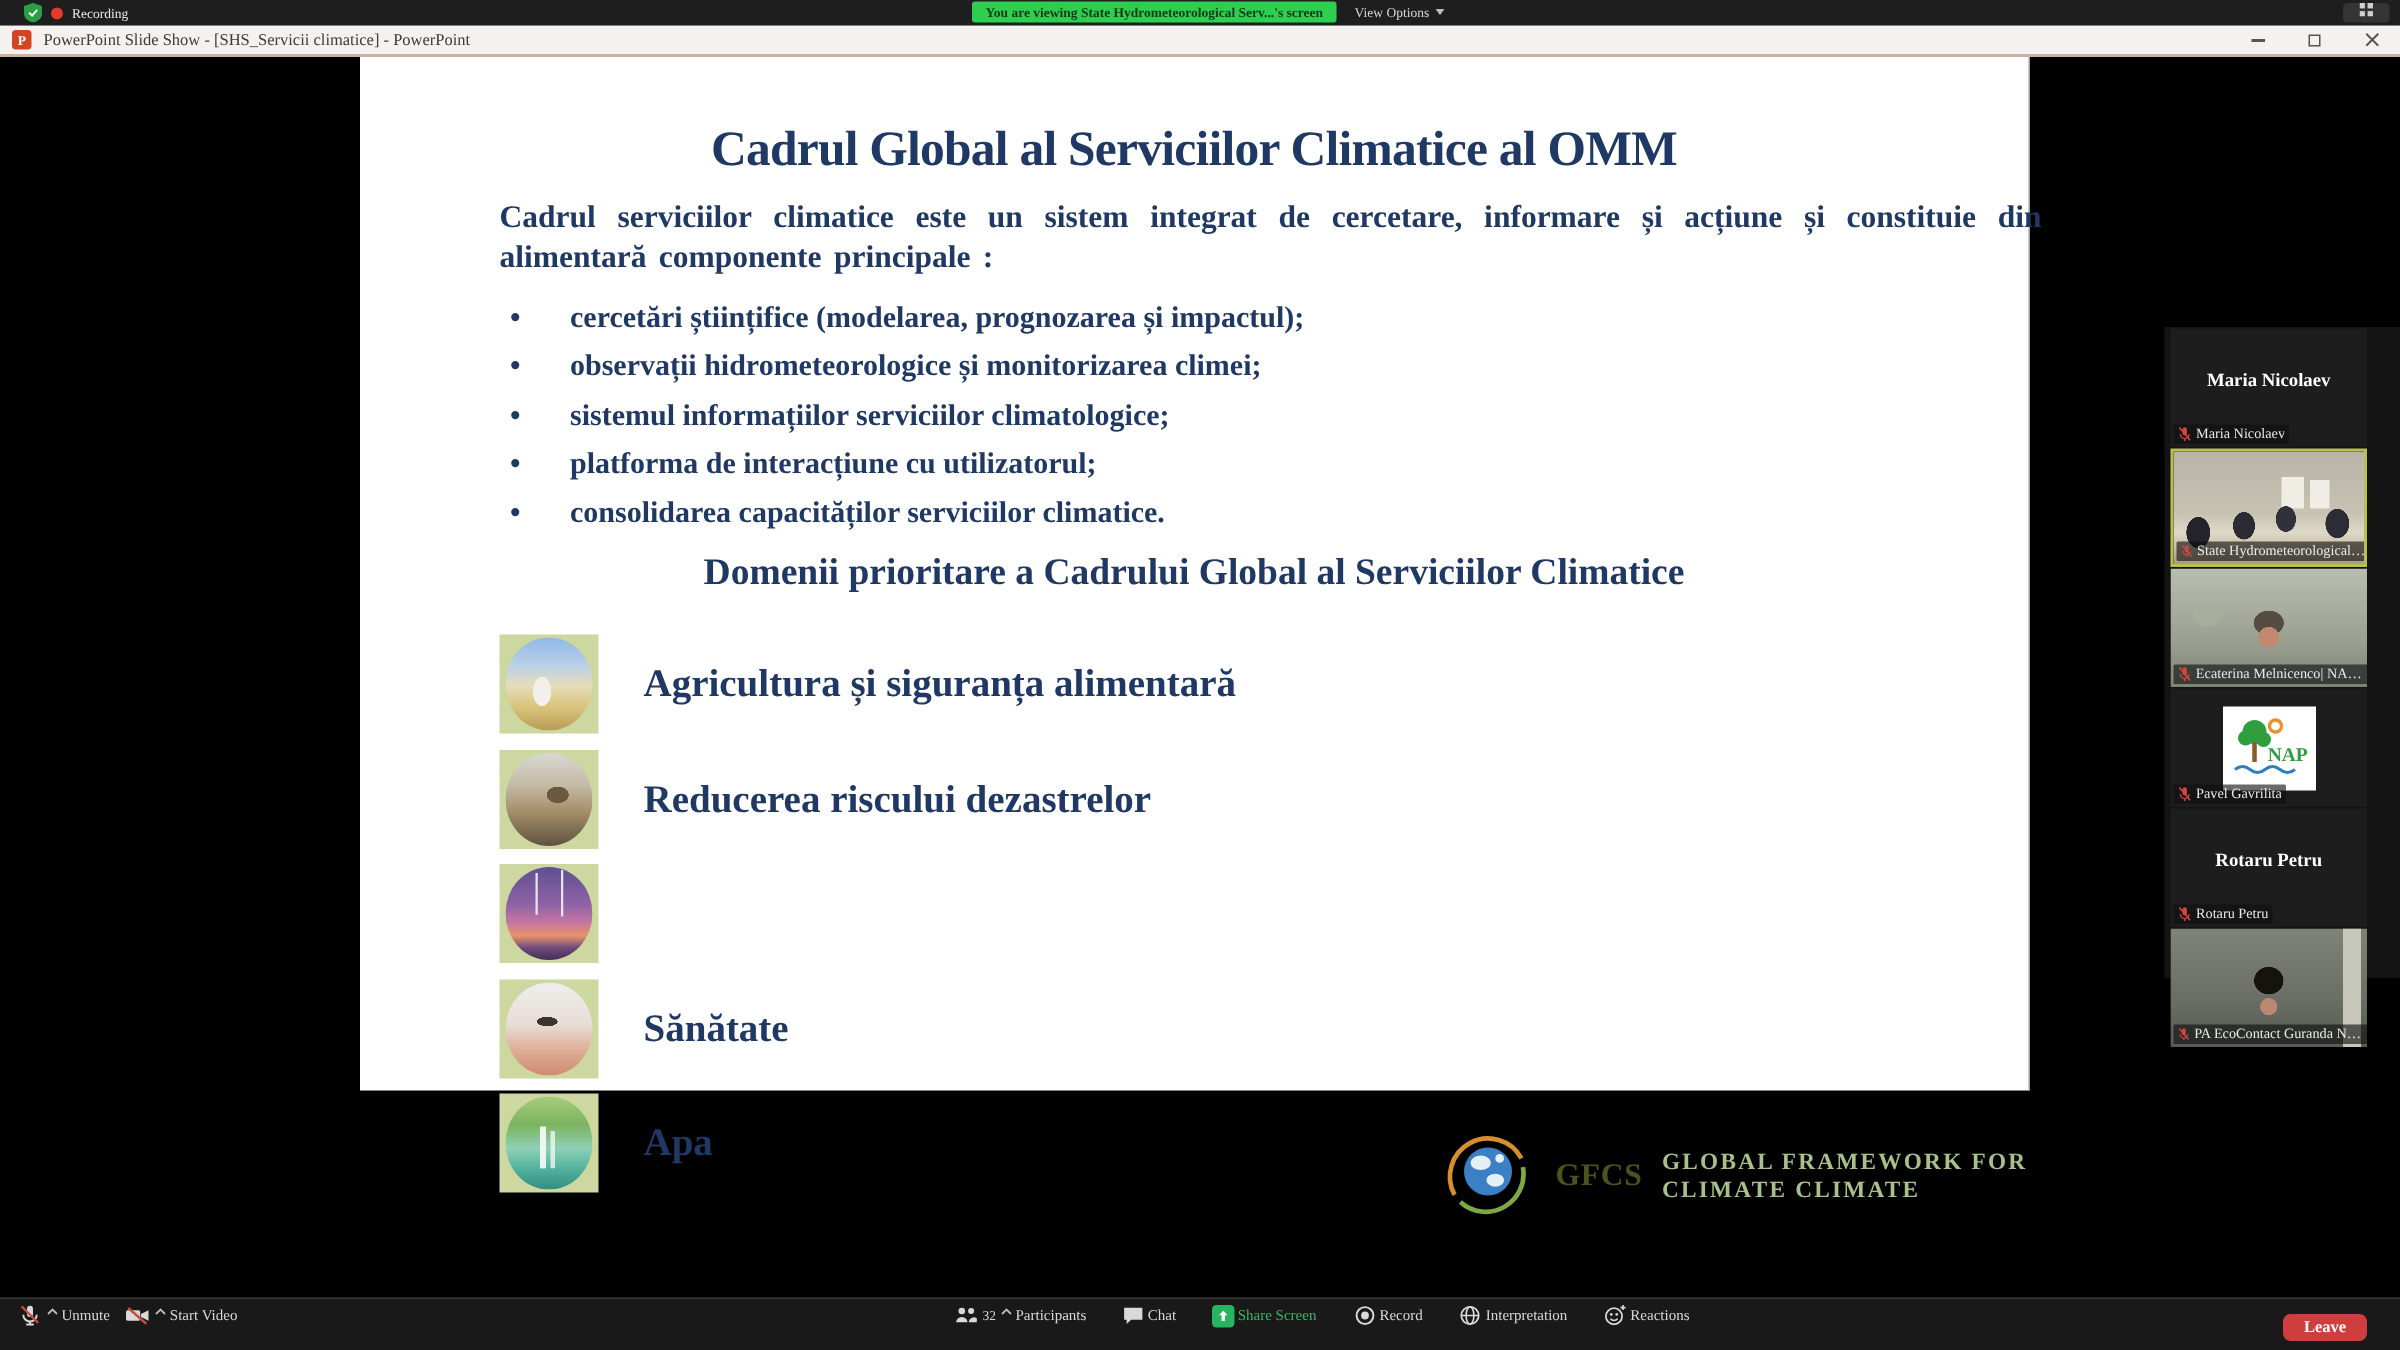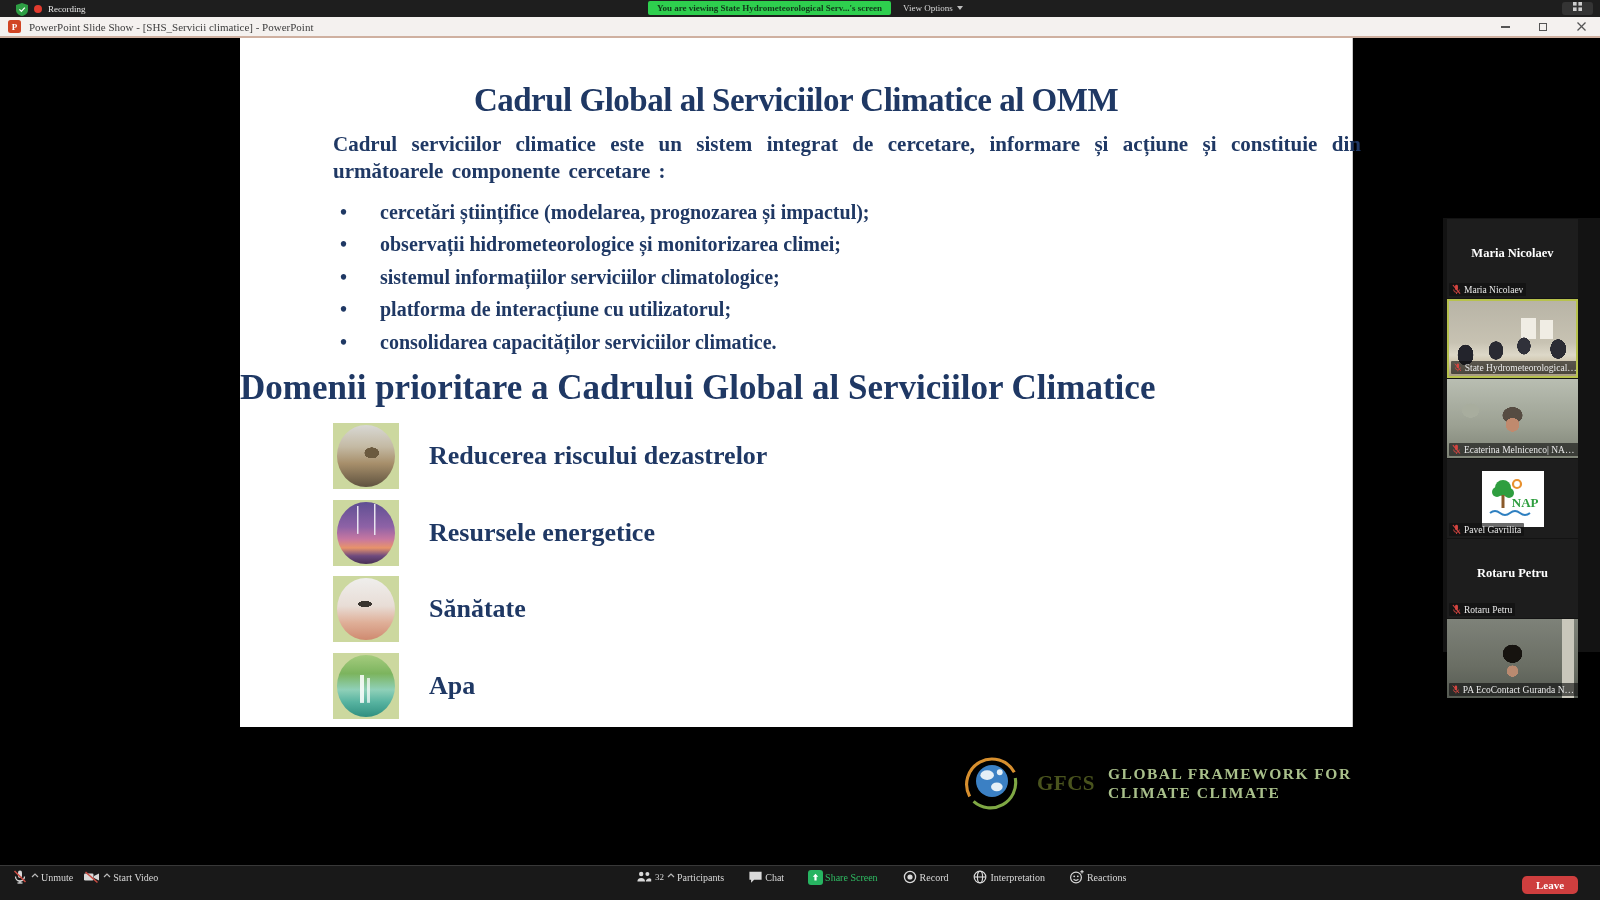--- a/index.html
+++ b/index.html
@@ -40,21 +40,21 @@
   .slide{position:absolute;left:240px;top:0;width:1113px;height:689px;background:#fff;
          color:#1f3864;border-right:1px solid #c9c9c9;box-sizing:border-box;}
   .s-title{position:absolute;top:44px;left:0;width:100%;text-align:center;font-size:33px;
            font-weight:bold;letter-spacing:-0.5px;}
   .s-intro{position:absolute;top:93px;left:93px;width:1028px;font-size:21px;font-weight:bold;
            line-height:27px;text-align:justify;word-spacing:3px;}
   .s-bullets{position:absolute;top:158px;left:100px;width:960px;list-style:none;margin:0;padding:0;}
   .s-bullets li{position:relative;height:32.4px;line-height:32.4px;padding-left:40px;
                 font-size:20px;font-weight:bold;}
   .s-bullets li::before{content:"\2022";position:absolute;left:0;top:0;font-size:20px;}
-  .s-domhead{position:absolute;top:330px;left:0;width:100%;text-align:left;font-size:35px;
+  .s-domhead{position:absolute;top:330px;left:0;width:100%;text-align:center;font-size:25px;
              font-weight:bold;}
   .dom-list{position:absolute;top:385px;left:93px;width:900px;}
   .dom-row{display:flex;align-items:center;margin-bottom:10.5px;height:66px;}
   .dom-img{width:66px;height:66px;background:#ccd89f;flex:0 0 66px;display:flex;
            align-items:center;justify-content:center;}
   .dom-circ{width:58px;height:62px;border-radius:50%;overflow:hidden;}
   .img-agri{background:radial-gradient(ellipse 10px 16px at 42% 58%,#f2f0ea 60%,transparent 62%),
             linear-gradient(180deg,#8fb8e8 0%,#b9d0e8 30%,#e6ddb9 52%,#d9c47a 75%,#b89c55 100%);}
   .img-flood{background:radial-gradient(ellipse 12px 9px at 60% 45%,#6b5a3f 60%,transparent 62%),
              linear-gradient(180deg,#d8d8d4 0%,#c4baa4 35%,#a78f6b 62%,#7b6a50 85%,#5f5240 100%);}
@@ -176,42 +176,47 @@
           </svg>
       </div>
     </div>
   </div>
   <div class="beige-line"></div>
 
   <div class="content">
 
     <div class="slide">
       <div class="s-title">Cadrul Global al Serviciilor Climatice al OMM</div>
-      <div class="s-intro">Cadrul serviciilor climatice este un sistem integrat de cercetare, informare și acțiune și constituie din următoarele componente cercetare :</div>
+      <div class="s-intro">Cadrul serviciilor climatice este un sistem integrat de cercetare, informare și acțiune și constituie din alimentară componente principale :</div>
       <ul class="s-bullets">
         <li>cercetări științifice (modelarea, prognozarea și impactul);</li>
         <li>observații hidrometeorologice și monitorizarea climei;</li>
         <li>sistemul informațiilor serviciilor climatologice;</li>
         <li>platforma de interacțiune cu utilizatorul;</li>
         <li>consolidarea capacităților serviciilor climatice.</li>
       </ul>
       <div class="s-domhead">Domenii prioritare a Cadrului Global al Serviciilor Climatice</div>
 
       <div class="dom-list">
         <div class="dom-row">
           <div class="dom-img">
+              <div class="dom-circ img-agri"></div>
+            </div>
+          <div class="dom-label">Agricultura și siguranța alimentară</div>
+        </div>
+        <div class="dom-row">
+          <div class="dom-img">
               <div class="dom-circ img-flood"></div>
             </div>
           <div class="dom-label">Reducerea riscului dezastrelor</div>
         </div>
         <div class="dom-row">
           <div class="dom-img">
               <div class="dom-circ img-wind"></div>
             </div>
-          <div class="dom-label">Resursele energetice</div>
         </div>
         <div class="dom-row">
           <div class="dom-img">
               <div class="dom-circ img-mosq"></div>
             </div>
           <div class="dom-label">Sănătate</div>
         </div>
         <div class="dom-row">
           <div class="dom-img">
               <div class="dom-circ img-water"></div>

